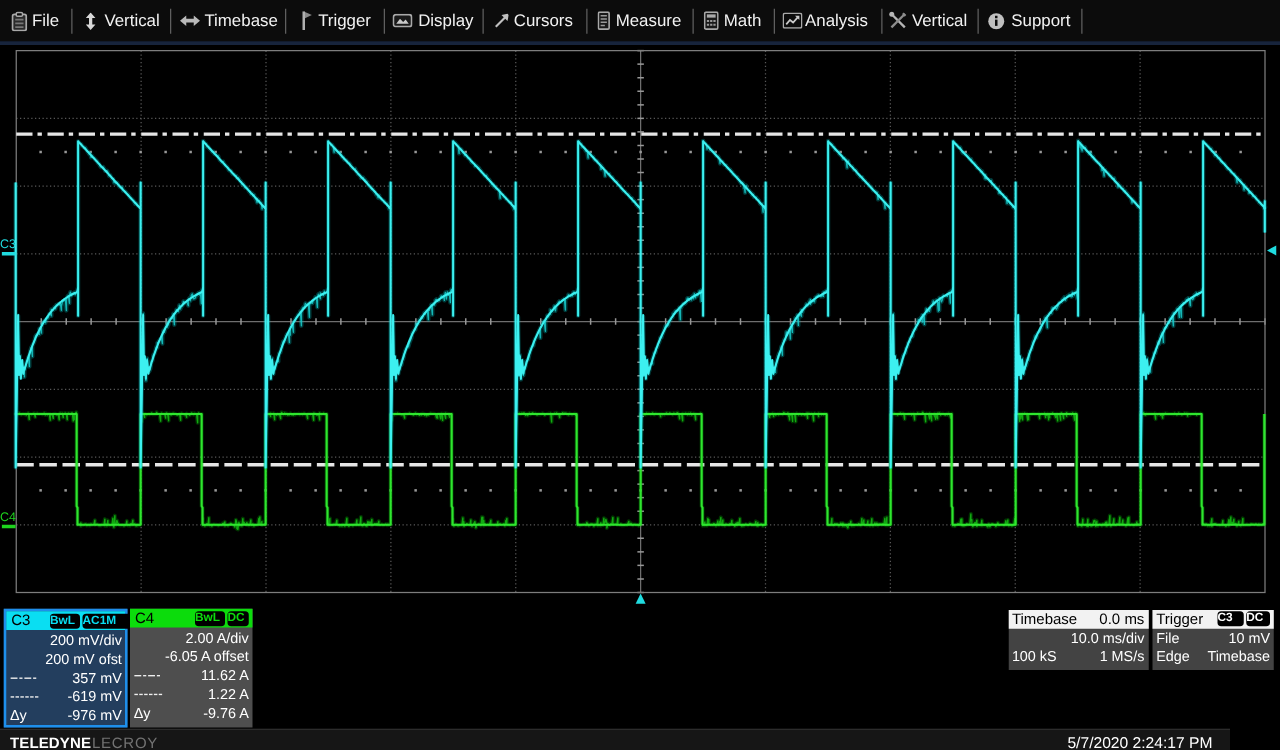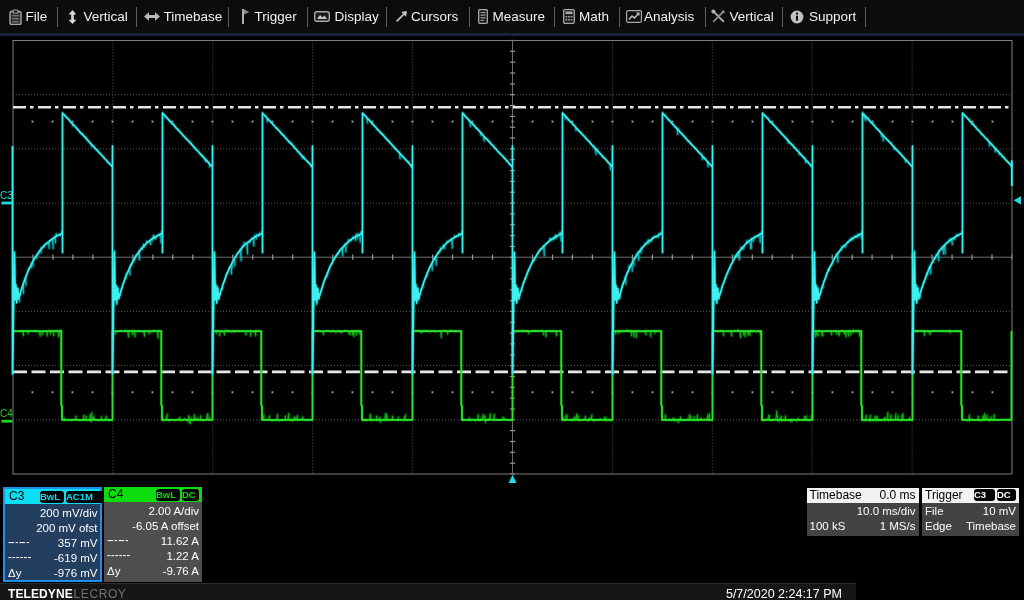--- a/index.html
+++ b/index.html
@@ -12,21 +12,21 @@
 .sep { position:absolute; top:7px; height:20px; width:1px; background:#5f5f5f; }
 .box { position:absolute; font-size:11.5px; color:#fff; }
 .hdr { height:15px; line-height:15px; font-size:12px; color:#000; position:relative; margin-bottom:1.5px; }
 .badge { position:absolute; top:1.5px; height:12px; line-height:12px; background:#000;
    border-radius:3px; font-size:9.5px; text-align:left; font-weight:bold; }
 .row { height:15px; line-height:15px; position:relative; padding:0 4px; }
 .rr { position:absolute; right:2.5px; top:0; }
 .rl { position:absolute; left:3px; top:0; }
 .gly { position:absolute; left:2.5px; top:5.5px; line-height:0; }
 .gly svg { display:block; }
-#botbar { position:absolute; left:0; top:583px; width:856px; height:17px; background:#161616;
+#botbar { position:absolute; left:0; top:583px; width:984px; height:17px; background:#161616;
   border-top:1px solid #2c2c2c; }
 </style></head>
 <body>
 <div id="root">
 <div id="menubar">
 <div class="mi" style="left:8.5px">
         <svg width="13" height="16" viewBox="0 0 13 16">
           <rect x="1" y="2.5" width="11" height="13" rx="1.5" fill="#2a2a2a" stroke="#a9a9a9" stroke-width="1.4"></rect>
           <rect x="4" y="1" width="5" height="3" rx="1" fill="#0d0d0d" stroke="#a9a9a9" stroke-width="1.2"></rect>
           <rect x="3.2" y="6" width="6.6" height="1.4" fill="#777"></rect>

